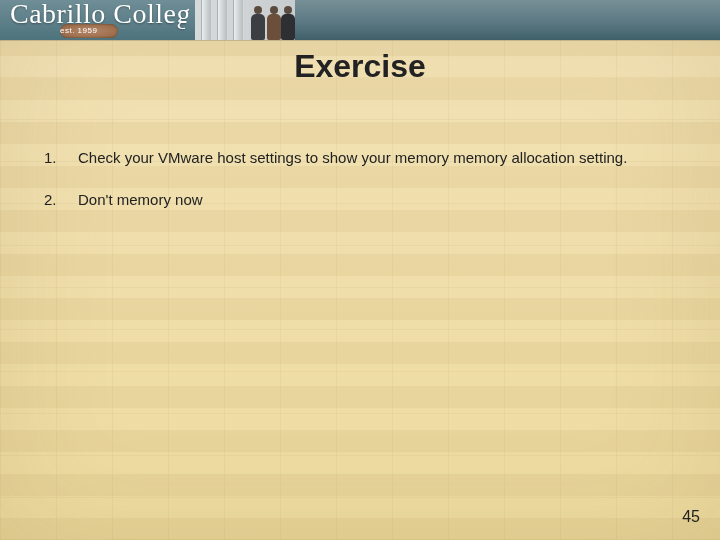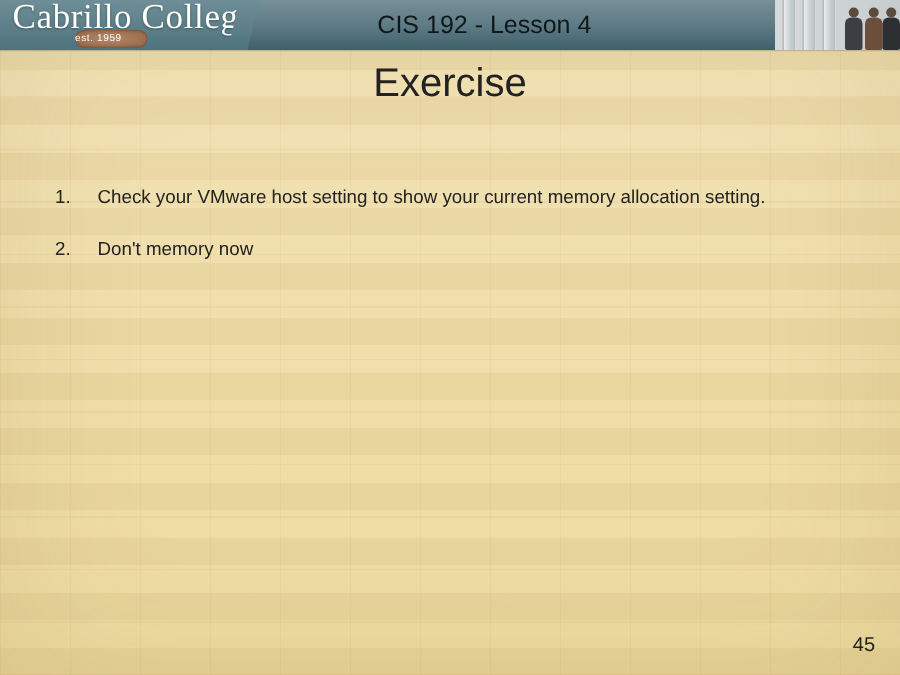--- a/index.html
+++ b/index.html
@@ -126,20 +126,21 @@
   .pc { right: 0px; background: #2d2f33; }
 
   .slide-title {
     position: absolute;
     top: 48px;
     left: 0; right: 0;
     text-align: center;
     font-family: Verdana, Geneva, sans-serif;
     font-size: 32px;
     color: #222;
+    font-weight: bold;
   }
 
   .body-list {
     position: absolute;
     top: 140px;
     left: 44px;
     right: 60px;
     font-size: 15px;
     color: #222;
     line-height: 2.4;
@@ -169,37 +170,36 @@
 </head>
 <body>
 
 <div class="slide">
 
   <div class="header">
     <div class="logo-wrap">
       <div class="logo-script">Cabrillo College</div>
       <div class="logo-est">est. 1959</div>
     </div>
-    <div class="header-title">CIS 192 - Lesson 4</div>
     <div class="header-photo">
       <div class="pillar p1"></div>
       <div class="pillar p2"></div>
       <div class="pillar p3"></div>
       <div class="person pa"></div>
       <div class="person pb"></div>
       <div class="person pc"></div>
     </div>
   </div>
 
   <div class="slide-title">Exercise</div>
 
   <div class="body-list">
     <div class="li">
       <div class="num">1.</div>
-      <div class="txt">Check your VMware host setting to show your current memory allocation setting.</div>
+      <div class="txt">Check your VMware host settings to show your memory memory allocation setting.</div>
     </div>
     <div class="li">
       <div class="num">2.</div>
       <div class="txt">Don't memory now</div>
     </div>
   </div>
 
   <div class="page-num">45</div>
 
 </div>

